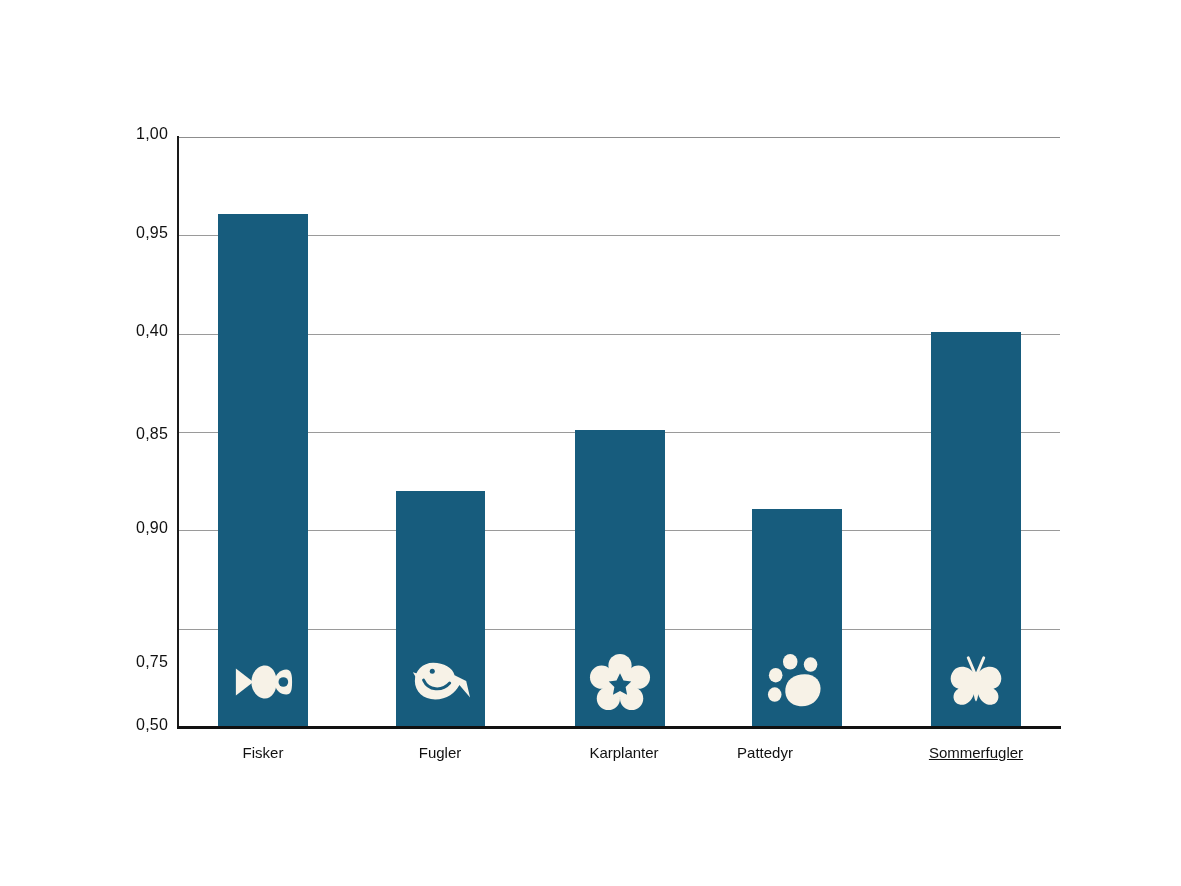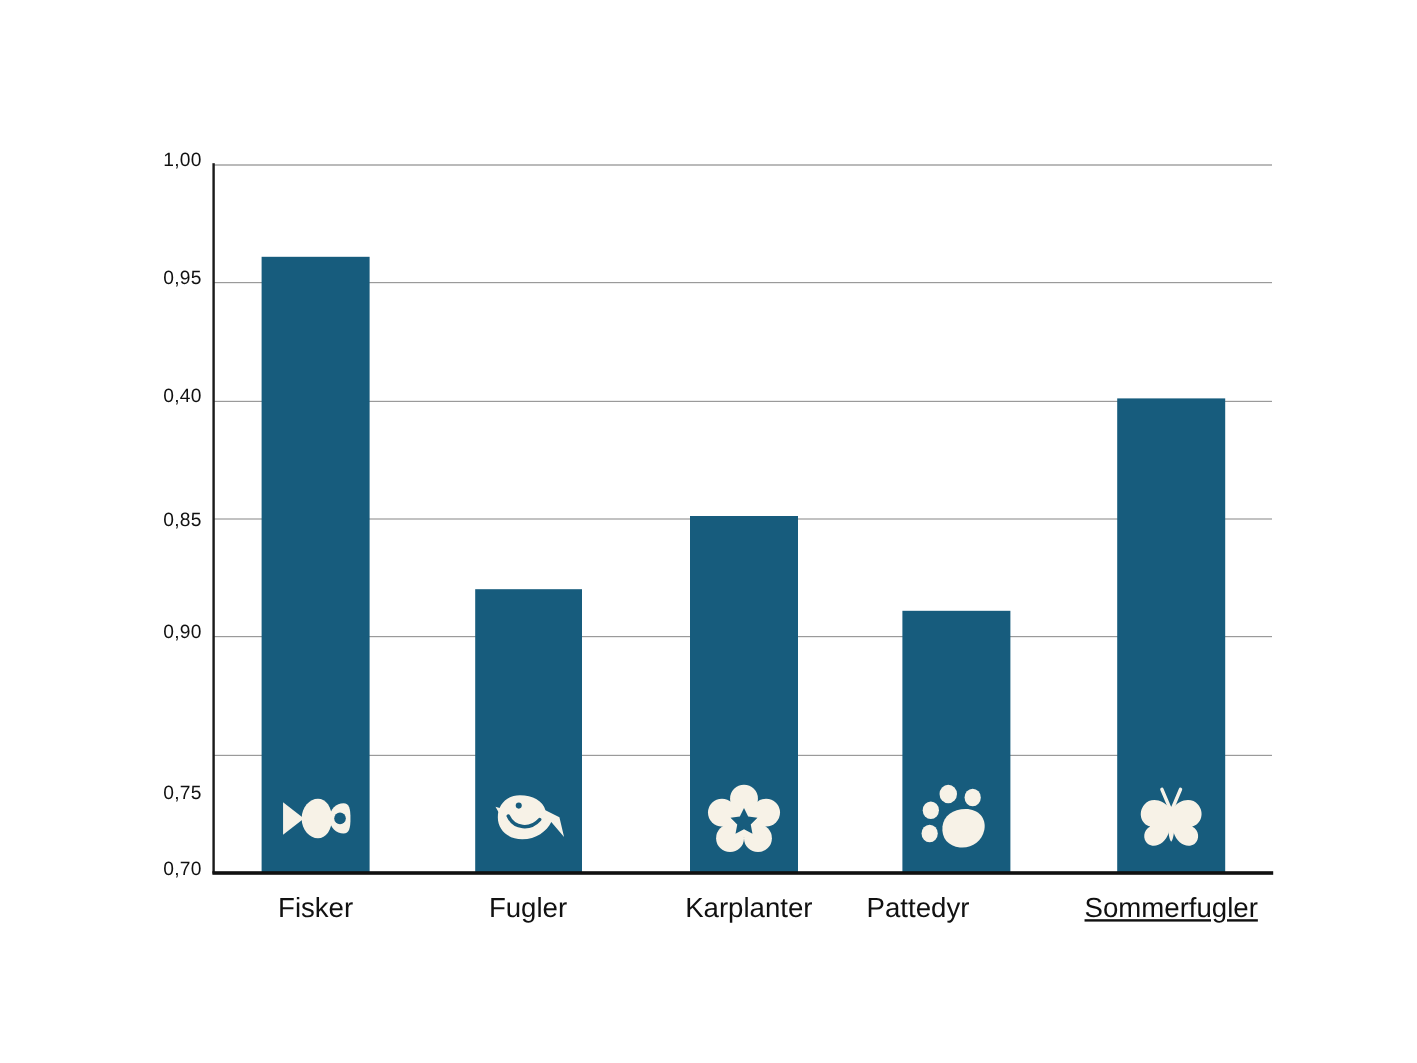--- a/index.html
+++ b/index.html
@@ -103,40 +103,40 @@
     position: absolute;
     left: 178px;
     top: 745px;
     width: 882px;
     height: 36px;
   }
   .xtick {
     position: absolute;
     top: 0;
     text-align: right;
-    font-size: 23px;
+    font-size: 15px;
     color: #111111;
     line-height: 1;
     white-space: nowrap;
     transform: translateX(-50%);
   }
 </style>
 </head>
 <body>
 
 <div id="page">
 
   <div id="ylabels">
     <div class="ytick" style="top:126px;">1,00</div>
     <div class="ytick" style="top:225px;">0,95</div>
     <div class="ytick" style="top:323px;">0,40</div>
     <div class="ytick" style="top:426px;">0,85</div>
     <div class="ytick" style="top:520px;">0,90</div>
     <div class="ytick" style="top:618px;margin-top:36px;">0,75</div>
-    <div class="ytick" style="top:717px;">0,70</div>
+    <div class="ytick" style="top:717px;">0,50</div>
   </div>
 
   <div id="plot">
     <div class="gridline top" style="top: 0px; background: rgb(141, 141, 141);"></div>
     <div class="gridline" style="top: 98.3333px; background: rgb(154, 154, 154);"></div>
     <div class="gridline" style="top: 196.667px; background: rgb(154, 154, 154);"></div>
     <div class="gridline" style="top: 295px; background: rgb(154, 154, 154);"></div>
     <div class="gridline" style="top: 393.333px; background: rgb(154, 154, 154);"></div>
     <div class="gridline" style="top: 491.667px; background: rgb(154, 154, 154);"></div>
 

